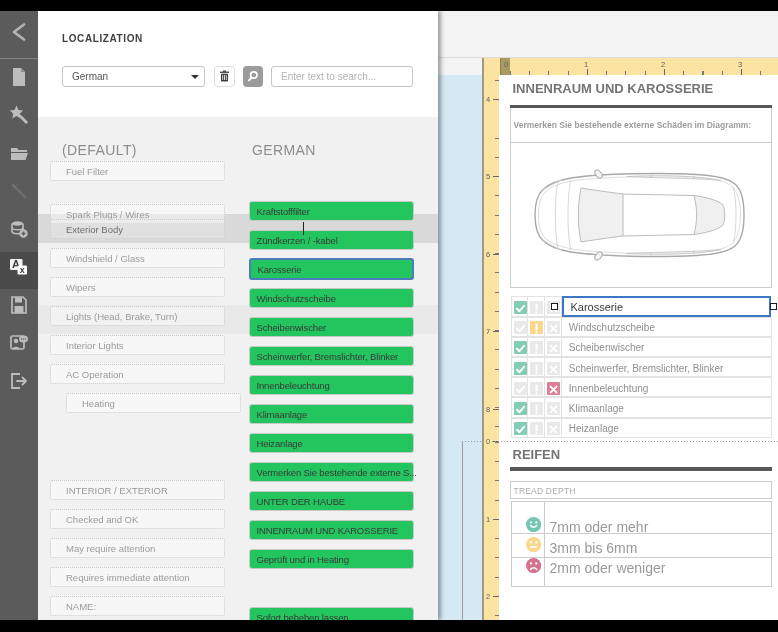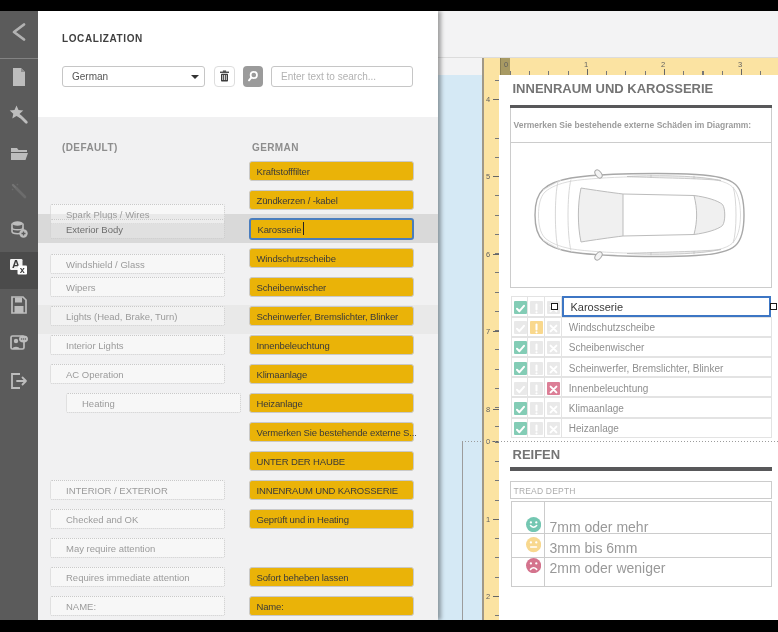--- a/index.html
+++ b/index.html
@@ -21,26 +21,26 @@
 #hl3 { left:38px; top:213.5px; width:400px; height:29.5px; background:#d9d9d9; }
 #hl6 { left:38px; top:304.5px; width:400px; height:29.5px; background:#e9e9e9; }
 #loc-title { left:62px; top:33px; font-size:10px; font-weight:bold; color:#3f3f3f; letter-spacing:.6px; }
 #dd { left:62px; top:66px; width:143px; height:21px; background:#fff; border:1px solid #c6c6c6; border-radius:3px; }
 #dd-txt { left:72px; top:71px; font-size:10px; color:#555; }
 #dd-caret { left:191px; top:74.5px; width:0; height:0; border-left:4.5px solid transparent; border-right:4.5px solid transparent; border-top:4.5px solid #333; }
 #btn-trash { left:214px; top:66px; width:21px; height:21px; background:#fff; border:1px solid #ddd; border-radius:4px; }
 #btn-search { left:243px; top:66px; width:20px; height:21px; background:#9b9b9b; border-radius:4px; }
 #inp-search { left:271px; top:66px; width:142px; height:21px; background:#fff; border:1px solid #c6c6c6; border-radius:3px; }
 #ph-search { left:281px; top:71px; font-size:10px; color:#b2b2b2; }
-.colhead { position:absolute; top:142px; font-size:10px; font-weight:bold; color:#8d8d8d; letter-spacing:.4px; }
+.colhead { position:absolute; top:142px; font-size:14px; font-weight:normal; color:#8d8d8d; letter-spacing:.4px; }
 .lbox { position:absolute; left:49.5px; width:175px; height:19.5px;
   border:1px dotted #c9c9c9; background:rgba(255,255,255,.42); border-radius:2px; }
 .lbox span { position:absolute; left:15.5px; top:4px; font-size:9.5px; color:#9b9b9b; white-space:nowrap; }
-.ginp { position:absolute; left:248.5px; width:165px; height:20px; background:#eab308;
-  border:1px solid #c9c9c9; border-radius:3px; }
+.ginp { position:absolute; left:248.5px; width:165px; height:20px; background:#22c55e;
+  border:1px solid #c9c9c9; border-radius:3px;margin-top:40px; }
 .ginp span { position:absolute; left:7px; top:4.5px; font-size:9.5px; letter-spacing:-.15px; color:#3a3a3a; white-space:nowrap; }
 
 
 #canvas { left:438px; top:11px; width:340px; height:609px; background:#f3f3f4; }
 #bluestrip { left:438px; top:74.5px; width:43.5px; height:545.5px; background:#d5e9f5; }
 #blueborder { left:481.5px; top:58px; width:2px; height:562px; background:#a09887; }
 #hruler { left:483.5px; top:58px; width:294.5px; height:16.5px; background:#fbe3a2; }
 #vruler { left:483.5px; top:74.5px; width:15.5px; height:545.5px; background:#fbe3a2; }
 #tanbox { left:499.5px; top:58px; width:10.5px; height:16.5px; background:#a89a63; border-left:1px solid #8a7f52; }
 #page { left:499px; top:74.5px; width:279px; height:545.5px; background:#fff; }
@@ -354,37 +354,40 @@
   <div class="abs" id="btn-search">
       <svg width="20" height="21" viewBox="0 0 20 21" style="position:absolute;left:0;top:0;">
         <circle cx="10.8" cy="9" r="3.2" fill="none" stroke="#fff" stroke-width="1.7"></circle>
         <path d="M8.3 11.7 L6 14.4" stroke="#fff" stroke-width="1.9" stroke-linecap="round"></path>
       </svg>
     </div>
   <div class="abs" id="inp-search"></div>
   <div class="abs" id="ph-search">Enter text to search...</div>
   <div class="colhead" style="left:62px;">(DEFAULT)</div>
   <div class="colhead" style="left:252px;">GERMAN</div>
+  <div class="lbox" style="top:161.2px;">
+      <span>Fuel Filter</span>
+    </div>
   <div class="ginp" style="top:160.6px;">
       <span>Kraftstofffilter</span>
     </div>
   <div class="lbox" style="top:204px;">
       <span>Spark Plugs / Wires</span>
     </div>
   <div class="ginp" style="top:189.6px;">
       <span>Zündkerzen / -kabel</span>
     </div>
   <div class="lbox" style="top:219.2px; background:rgba(255,255,255,.18);">
       <span style="color:#6e6e6e;">Exterior Body</span>
     </div>
   <div class="ginp" style="top:218.39999999999998px; height:21.5px; border:2px solid #4a7dbd;">
       <span style="top:3.8px;">Karosserie</span>
     </div>
   <div class="abs" style="left:303px; top:222px; width:1px; height:13px; background:#222;"></div>
-  <div class="lbox" style="top:254px;">
+  <div class="lbox" style="top:248px;">
       <span>Windshield / Glass</span>
     </div>
   <div class="ginp" style="top:247.6px;">
       <span>Windschutzscheibe</span>
     </div>
   <div class="lbox" style="top:277.2px;">
       <span>Wipers</span>
     </div>
   <div class="ginp" style="top:276.59999999999997px;">
       <span>Scheibenwischer</span>

